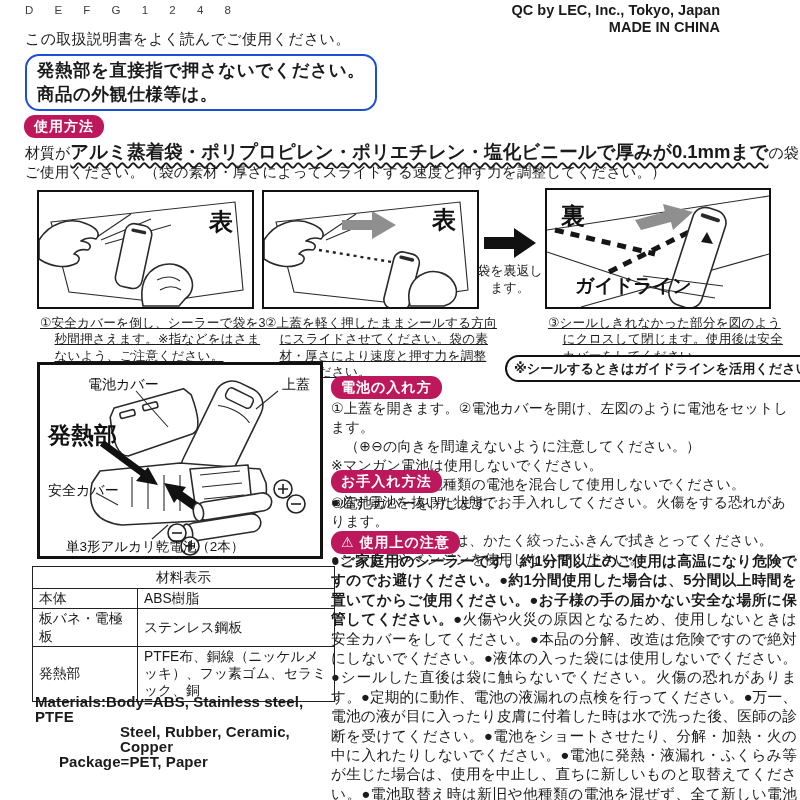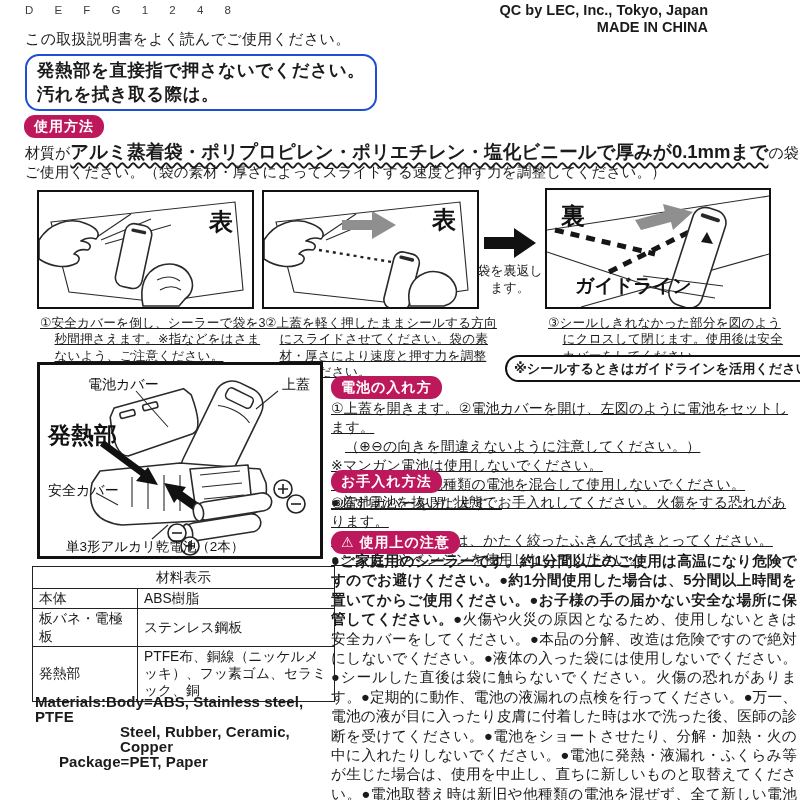--- a/index.html
+++ b/index.html
@@ -10,46 +10,46 @@
          font-size:14px;line-height:1;padding:4px 10px 5px;border-radius:11px;letter-spacing:1px;}
   .warn-box{border:2px solid #1d4ed8;border-radius:14px;padding:3px 10px;font-weight:bold;
             font-size:17.5px;line-height:1.35;letter-spacing:.5px;}
   .panel{position:absolute;border:2px solid #111;background:#fff;box-sizing:border-box;}
   .caption{position:absolute;font-size:12.6px;line-height:1.3;letter-spacing:.2px;
            padding-left:1.15em;text-indent:-1.15em;font-weight:500;text-decoration:underline;}
   .pill-note{position:absolute;border:2px solid #111;border-radius:14px;background:#fff;
              font-weight:bold;font-size:13.2px;line-height:1;padding:5px 7px;white-space:nowrap;}
   .wavy{font-weight:bold;font-size:18.5px;text-decoration:underline;text-decoration-style:wavy;
         text-decoration-thickness:1.6px;text-underline-offset:4px;}
-  .jtext{font-size:14px;line-height:19px;letter-spacing:.2px;text-decoration:underline;}
+  .jtext{font-size:14px;line-height:19px;letter-spacing:.2px;}
   .caution-p{font-size:14.7px;line-height:19.4px;text-align:justify;letter-spacing:.1px;}
   table.mat{border-collapse:collapse;font-size:13.8px;line-height:1.25;}
   table.mat th,table.mat td{border:1.6px solid #222;padding:1px 6px;text-align:left;vertical-align:middle;}
   table.mat th{text-align:center;font-weight:normal;padding:2px 6px;}
   .eng{font-weight:bold;font-size:15px;line-height:15px;letter-spacing:.1px;margin-top:39px;}
   svg{display:block;}
   .lineart{stroke:#2a2a2a;fill:#fff;stroke-width:1.6;stroke-linejoin:round;stroke-linecap:round;}
   .thin{stroke:#2a2a2a;fill:none;stroke-width:1.1;}
   .svgtext{font-family:"Liberation Sans","DejaVu Sans",sans-serif;fill:#111;}
 </style>
 </head>
 <body>
 
 <div class="page">
 
   <div class="abs" style="left:25px;top:4px;font-size:11.5px;letter-spacing:9px;color:#3c3c3c;">D E F G 1 2 4 8</div>
-  <div class="abs" style="right:92px;top:2px;text-align:right;font-weight:bold;font-size:14.5px;line-height:17px;">
+  <div class="abs" style="right:80px;top:2px;text-align:right;font-weight:bold;font-size:14.5px;line-height:17px;">
     <div>QC by LEC, Inc., Tokyo, Japan</div>
     <div>MADE IN CHINA</div>
   </div>
   <div class="abs" style="left:25px;top:30px;font-size:15px;font-weight:500;letter-spacing:.3px;">この取扱説明書をよく読んでご使用ください。</div>
 
   <div class="abs warn-box" style="left:25px;top:54px;">
     <div>発熱部を直接指で押さないでください。</div>
-    <div>汚れを拭き取る際は。</div>
+    <div>商品の外観仕様等は。</div>
   </div>
 
   <span class="abs badge" style="left:24px;top:115px;">使用方法</span>
   <div class="abs" style="left:25px;top:139px;width:762px;white-space:nowrap;">
     <span style="font-size:15px;">材質が</span><span class="wavy">アルミ蒸着袋・ポリプロピレン・ポリエチレン・塩化ビニールで厚みが0.1mmまで</span><span style="font-size:15px;">の袋に</span>
   </div>
   <div class="abs" style="left:25px;top:163px;font-size:14.5px;letter-spacing:.2px;">ご使用ください。（袋の素材・厚さによってスライドする速度と押す力を調整してください。）</div>
 
   <div class="panel" style="left:37px;top:190px;width:217px;height:119px;">
     <svg width="213" height="115" viewBox="0 0 213 115">

